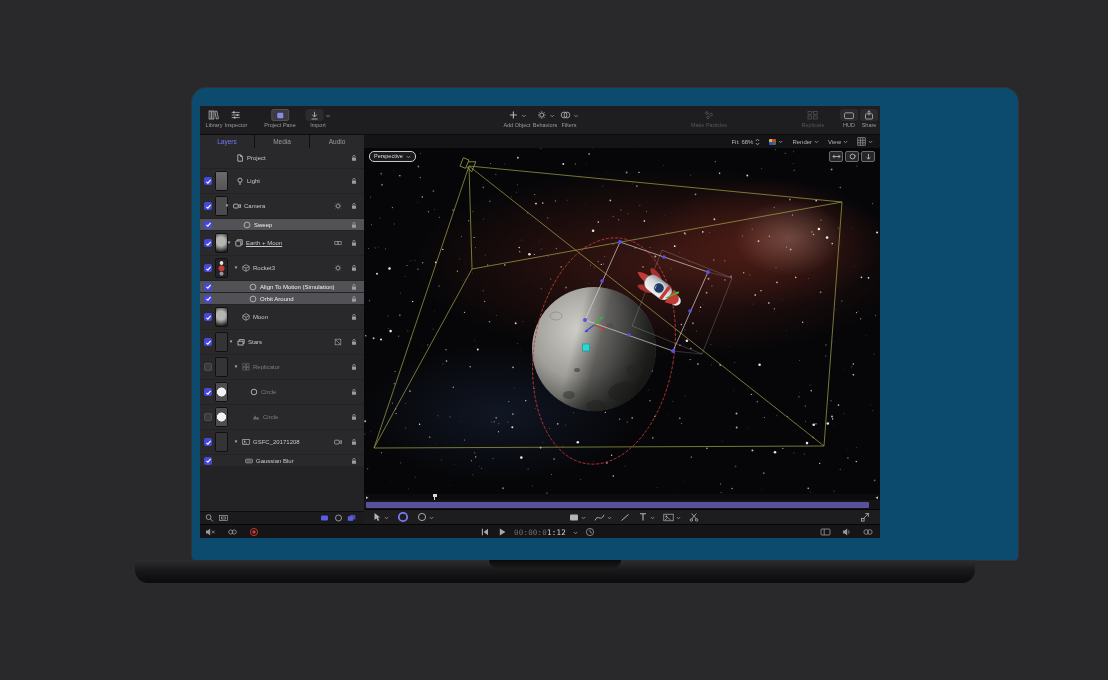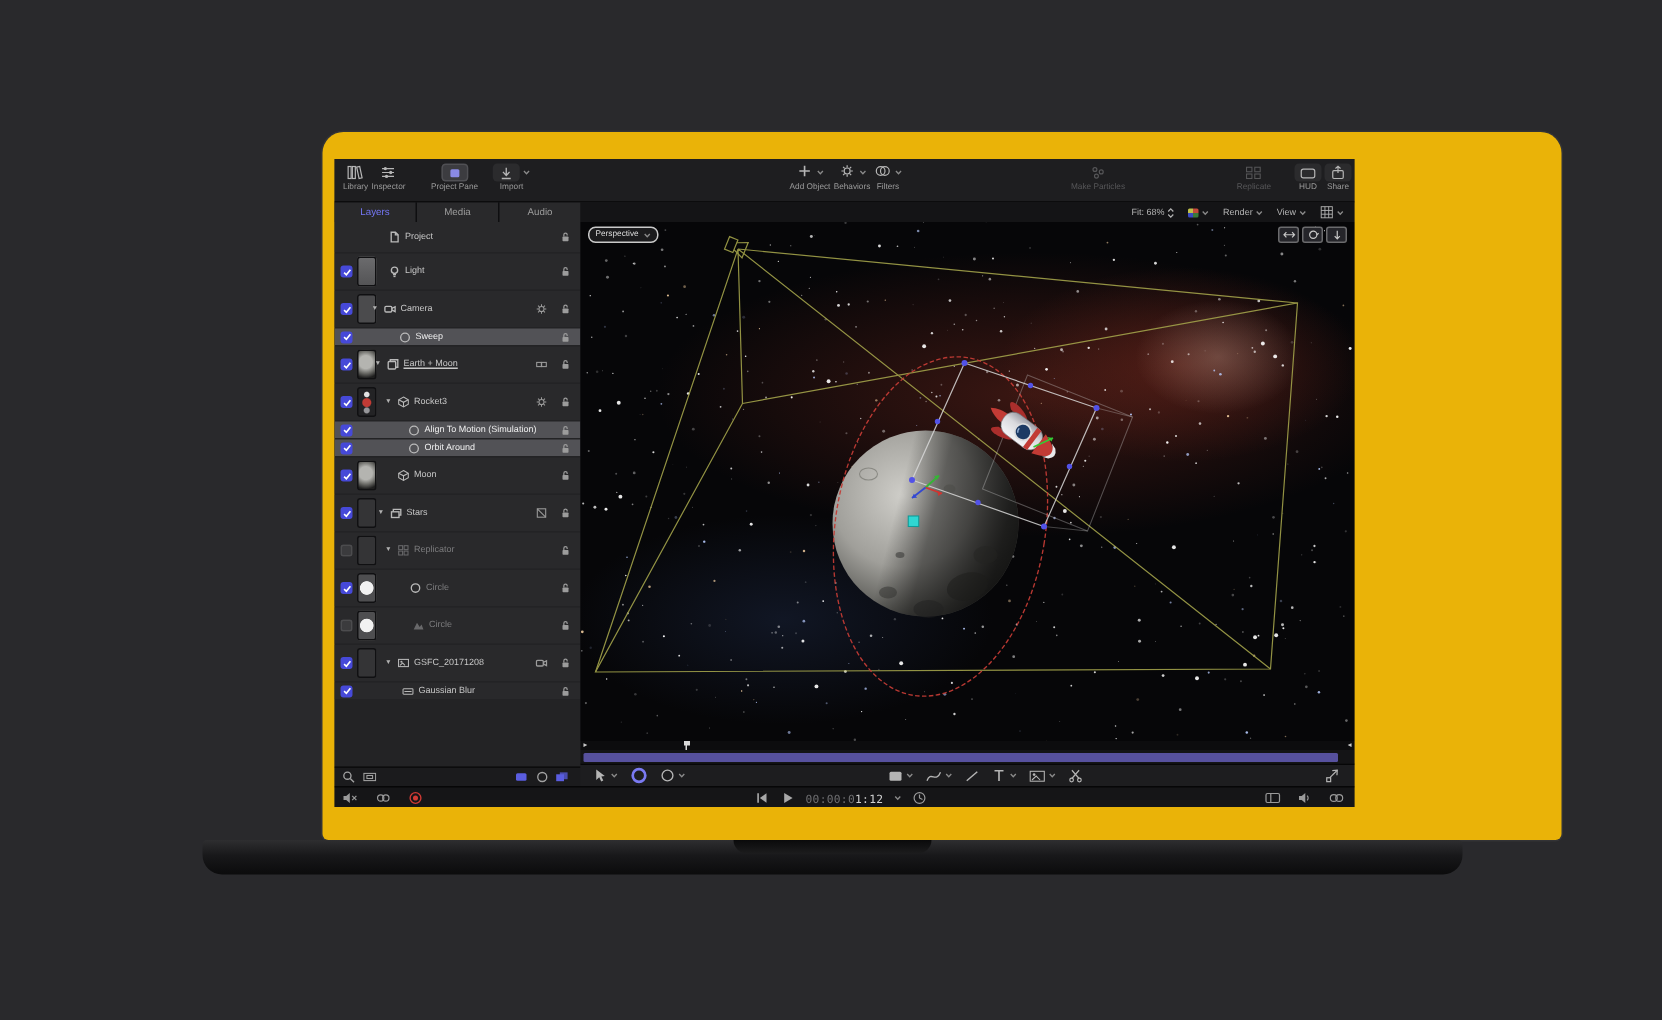--- a/index.html
+++ b/index.html
@@ -1,20 +1,20 @@
 <!DOCTYPE html>
 <html><head>
 <meta charset="utf-8">
 <style>
   html,body{margin:0;padding:0;width:1108px;height:680px;overflow:hidden;background:#29292c;
     font-family:"Liberation Sans",sans-serif;-webkit-font-smoothing:antialiased;}
   .stage{position:absolute;inset:0;background:#29292c;}
 
   
-  .laptop-screen{position:absolute;left:215px;top:88px;width:826px;height:472px;background:#eab308;
+  .laptop-screen{position:absolute;left:192px;top:88px;width:826px;height:472px;background:#0c4a6e;
     border-radius:14px 14px 4px 4px;box-shadow:0 0 0 1px rgba(255,255,255,0.05);}
   .laptop-base{position:absolute;left:135px;top:560px;width:840px;height:23px;
     background:linear-gradient(#2e2e30,#18181a 45%,#0b0b0c);border-radius:3px 3px 13px 13px;}
   .laptop-base .scoop{position:absolute;left:354px;top:0;width:132px;height:9px;
     background:linear-gradient(#0a0a0b,#1c1c1d);border-radius:0 0 10px 10px;}
 
   
   .app{position:absolute;left:8px;top:18px;width:680px;height:432px;background:#1f1f21;overflow:hidden;}
 
   

